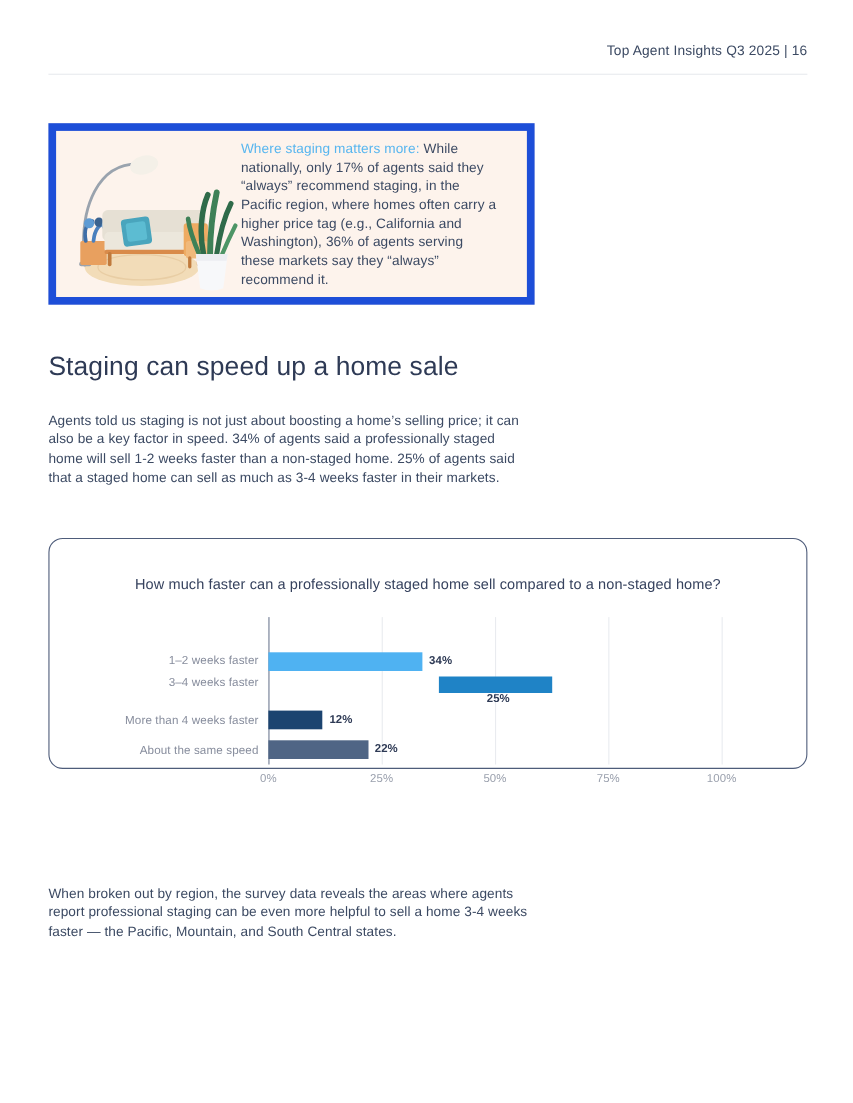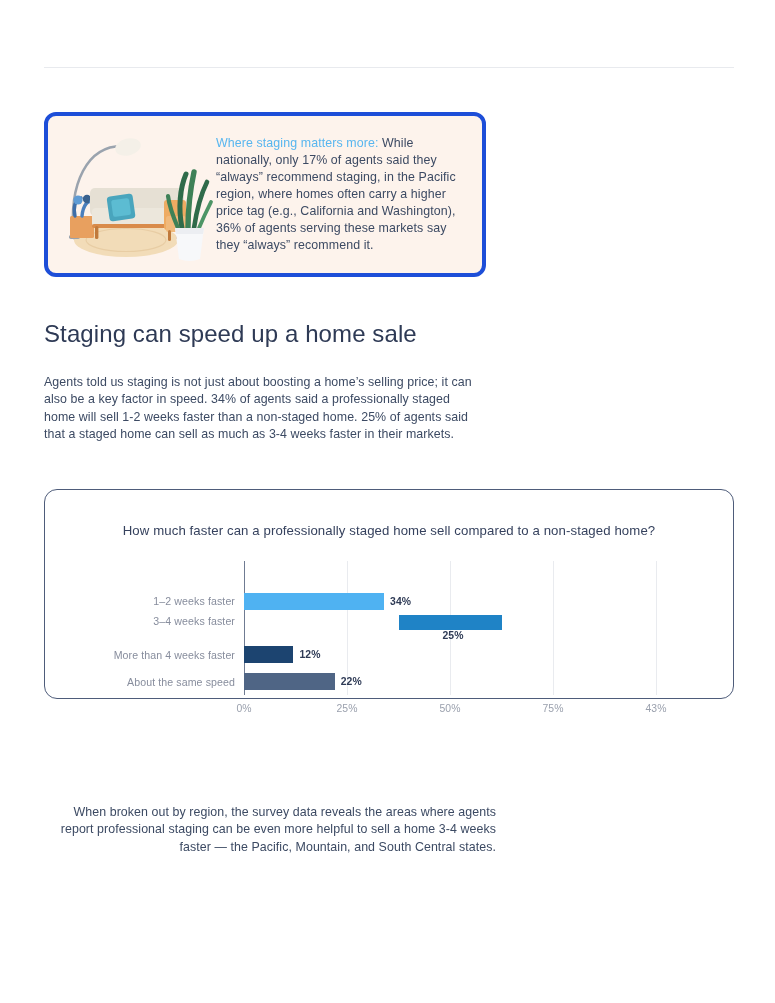--- a/index.html
+++ b/index.html
@@ -47,22 +47,22 @@
   }
 
   
   .callout {
     position: absolute;
     left: 44px;
     top: 112px;
     width: 442px;
     height: 165px;
     background: #fdf3ec;
-    border: 4px solid #1d4ed8;
-    border-radius: 12px;
+    border: 7px solid #1d4ed8;
+    border-radius: 0;
     display: flex;
     align-items: center;
   }
   .callout-illustration {
     width: 168px;
     height: 100%;
     flex: 0 0 168px;
     position: relative;
   }
   .callout-text {
@@ -196,28 +196,30 @@
   
   .closing-paragraph {
     position: absolute;
     left: 44px;
     top: 804px;
     width: 452px;
     font-size: 12.4px;
     line-height: 17.3px;
     color: #3c4a63;
     letter-spacing: 0.08px;
-    text-align: right;
   }
 </style>
 </head>
 <body>
 
 <div class="page">
 
+  <div class="header">
+    <span class="header-text">Top Agent Insights Q3 2025 | 16</span>
+  </div>
   <div class="header-rule"></div>
 
   <div class="callout">
     <div class="callout-illustration">
       <svg width="168" height="165" viewBox="0 0 168 165" xmlns="http://www.w3.org/2000/svg">
 
         <ellipse cx="78" cy="124" rx="52" ry="17" fill="#f2dcb8"></ellipse>
         <ellipse cx="78" cy="124" rx="40" ry="11.5" fill="none" stroke="#e8cda4" stroke-width="1.2"></ellipse>
 
         <path d="M26 122 C 20 66, 40 30, 74 30" fill="none" stroke="#9aa3ae" stroke-width="2.6" stroke-linecap="round"></path>
@@ -295,20 +297,20 @@
             <span class="cat-label">About the same speed</span>
             <div class="bar" style="width: 90.64px; background: rgb(79, 101, 133);"></div>
             <span class="bar-value">22%</span>
           </div>
         </div>
       <div id="tick-labels">
           <span class="tick-label" style="left: 0px;">0%</span>
           <span class="tick-label" style="left: 103px;">25%</span>
           <span class="tick-label" style="left: 206px;">50%</span>
           <span class="tick-label" style="left: 309px;">75%</span>
-          <span class="tick-label" style="left: 412px;">43%</span>
+          <span class="tick-label" style="left: 412px;">100%</span>
         </div>
     </div>
   </div>
 
   <p class="closing-paragraph">When broken out by region, the survey data reveals the areas where agents report professional staging can be even more helpful to sell a home 3-4 weeks faster — the Pacific, Mountain, and South Central states.</p>
 
 </div>
 
 </body></html>

